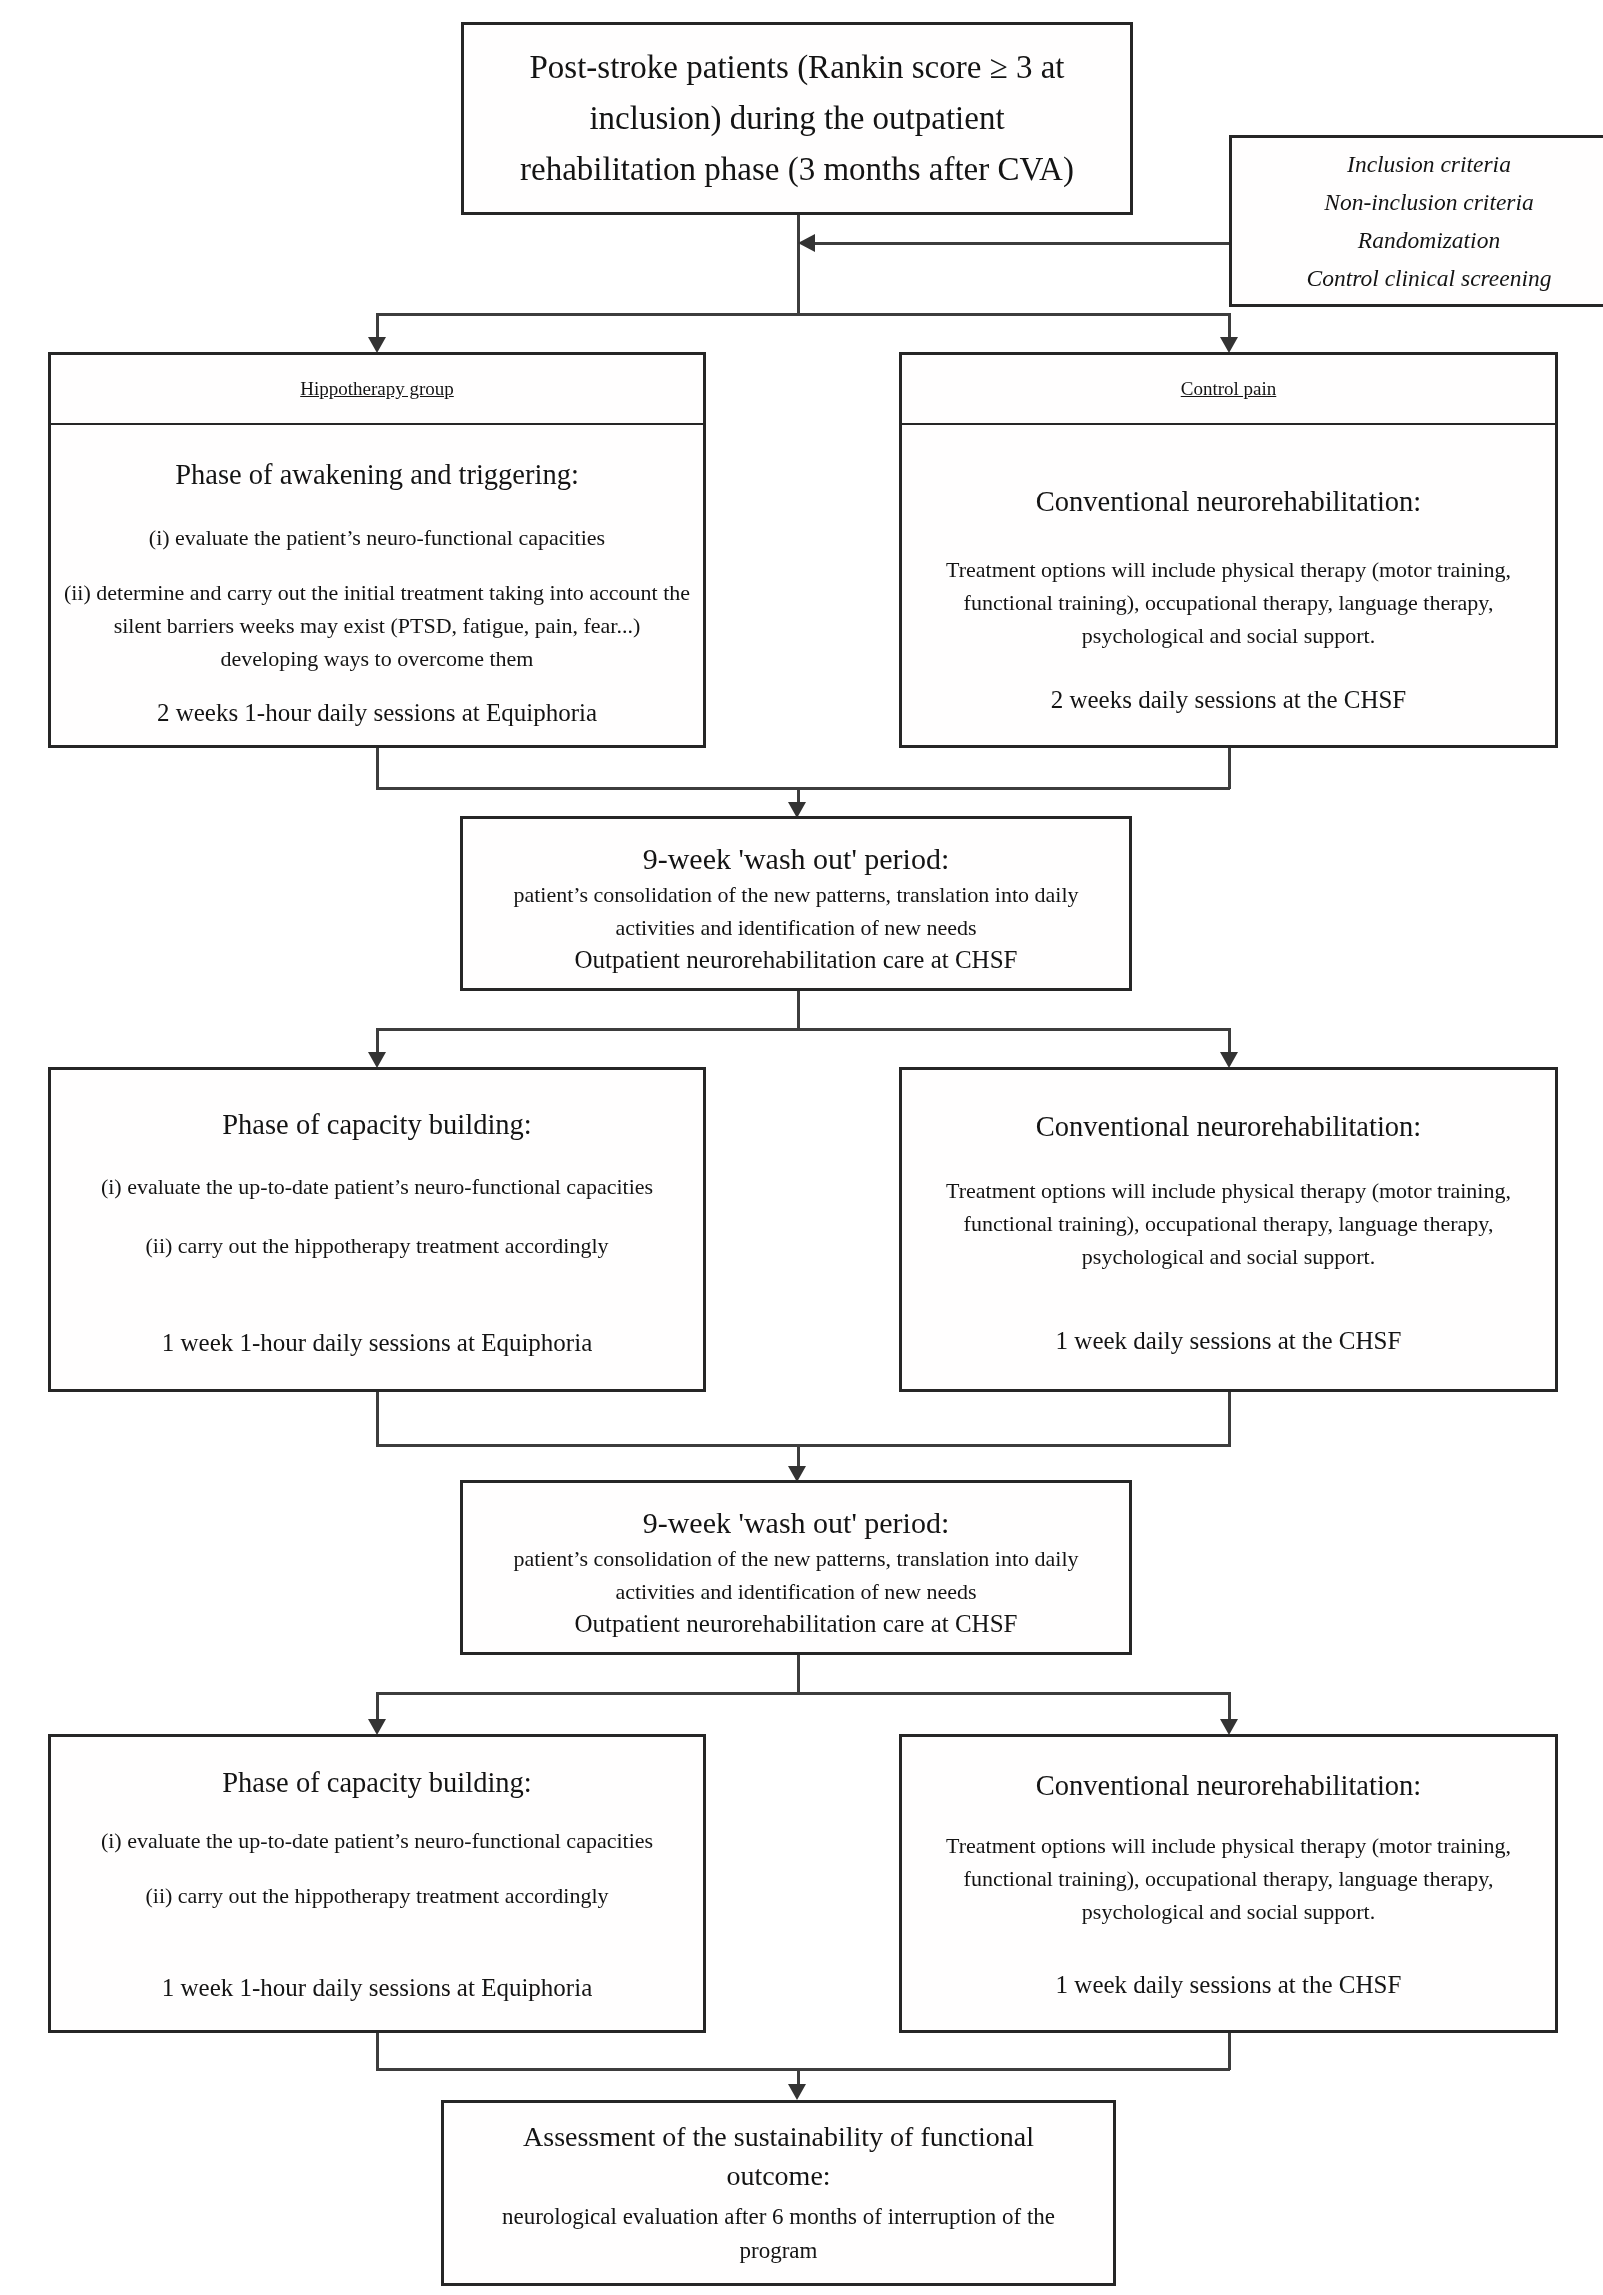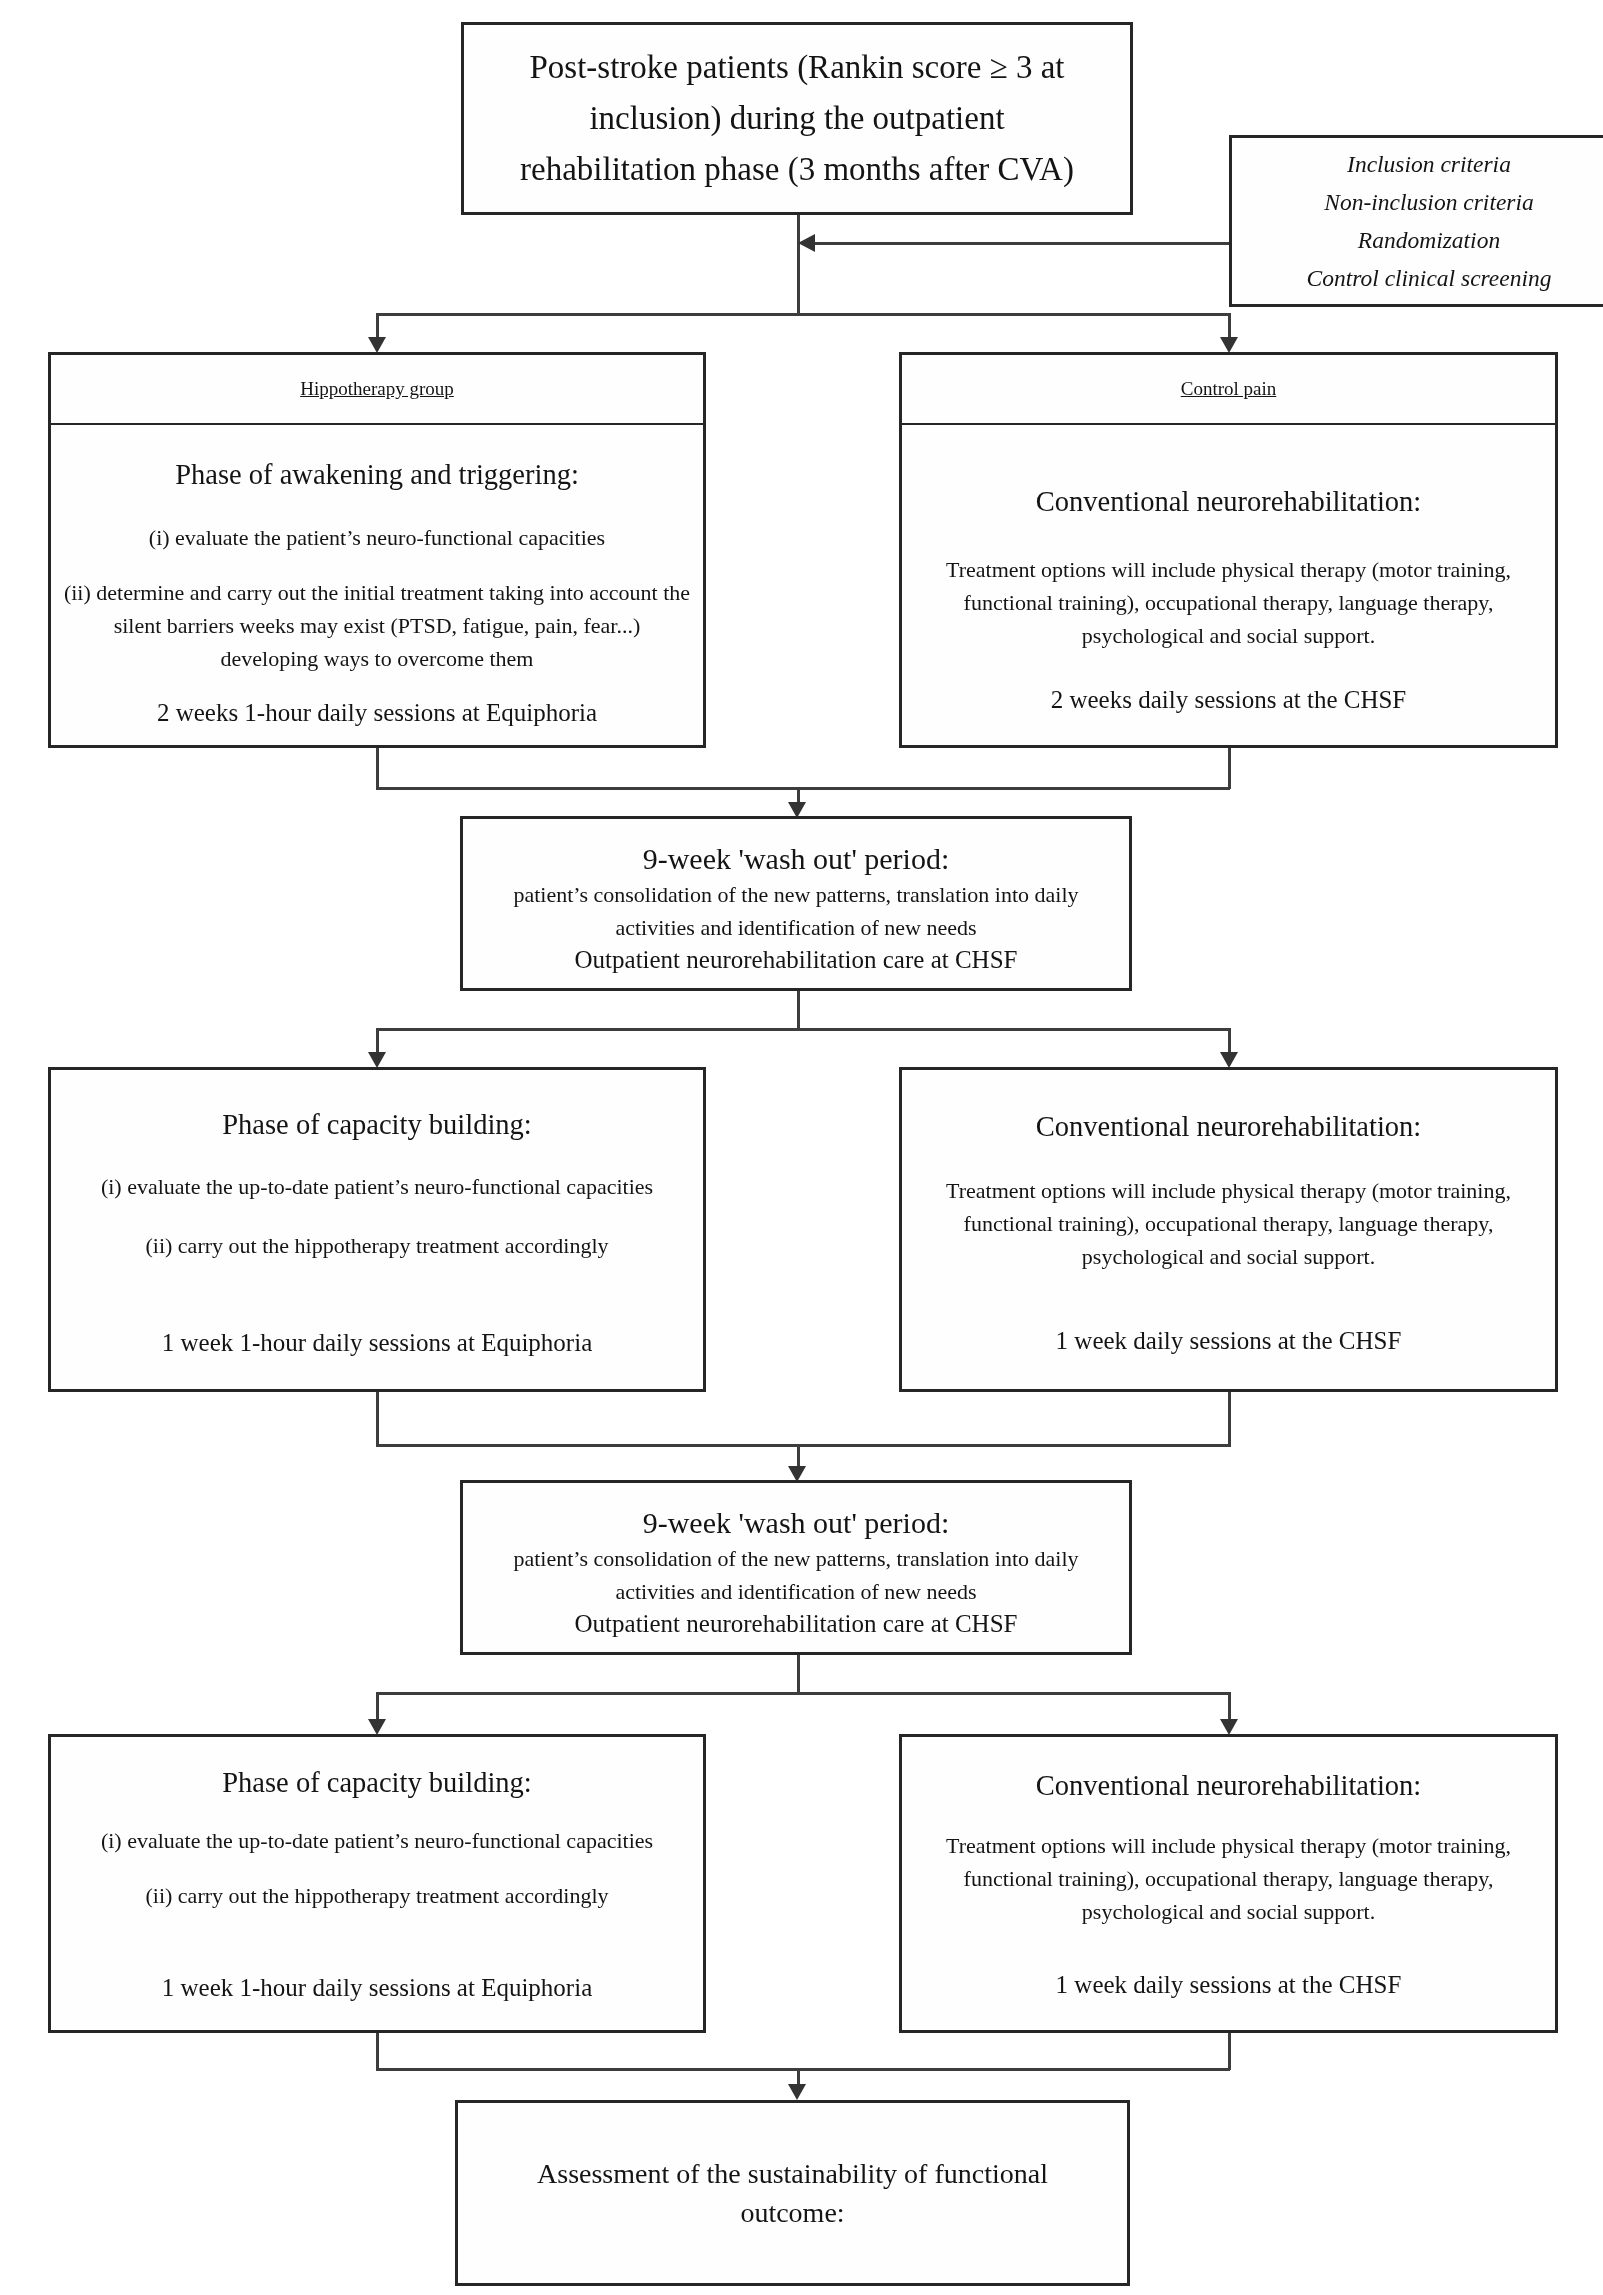--- a/index.html
+++ b/index.html
@@ -62,21 +62,21 @@
   .group-body{padding:0 12.4px;}
 
   #box-washout1{left:460px;top:816px;width:672px;height:175px;padding:11px 25px;}
   #box-washout2{left:460px;top:1480px;width:672px;height:175px;padding:11px 25px;}
 
   #box-capacity1{left:48px;top:1067px;width:658px;height:325px;padding:0 12.4px;}
   #box-conv2{left:899px;top:1067px;width:659px;height:325px;padding:0 17.3px;}
   #box-capacity2{left:48px;top:1734px;width:658px;height:299px;padding:0 12.4px;}
   #box-conv3{left:899px;top:1734px;width:659px;height:299px;padding:0 17.3px;}
 
-  #box-final{left:455px;top:2100px;width:675px;height:186px;padding:10px 37px;}
+  #box-final{left:441px;top:2100px;width:675px;height:186px;padding:10px 37px;}
 </style>
 </head>
 <body>
 
 <div id="canvas">
 
   <div class="conn vline" style="left:797px;top:214px;height:100px;"></div>
 
   <div class="conn hline" style="left:814px;top:242px;width:416px;"></div>
   <div class="arrow-left" style="left:798px;top:234px;"></div>
@@ -182,16 +182,17 @@
   </div>
 
   <div id="box-conv3" class="box flex-col">
     <p class="t-title" style="margin-top:28.5px;">Conventional neurorehabilitation:</p>
     <p class="t-body" style="margin-top:23.5px;">Treatment options will include physical therapy (motor training, functional training), occupational therapy, language therapy, psychological and social support.</p>
     <p class="t-footer" style="margin-top:auto;margin-bottom:28.5px;">1 week daily sessions at the CHSF</p>
   </div>
 
   <div id="box-final" class="box flex-col" style="justify-content:space-evenly;">
     <p class="t-title" style="font-size:28px;">Assessment of the sustainability of functional outcome:</p>
+    <p class="t-body" style="font-size:23px;">neurological evaluation after 6 months of interruption of the program</p>
   </div>
 
 </div>
 
 
 </body></html>

